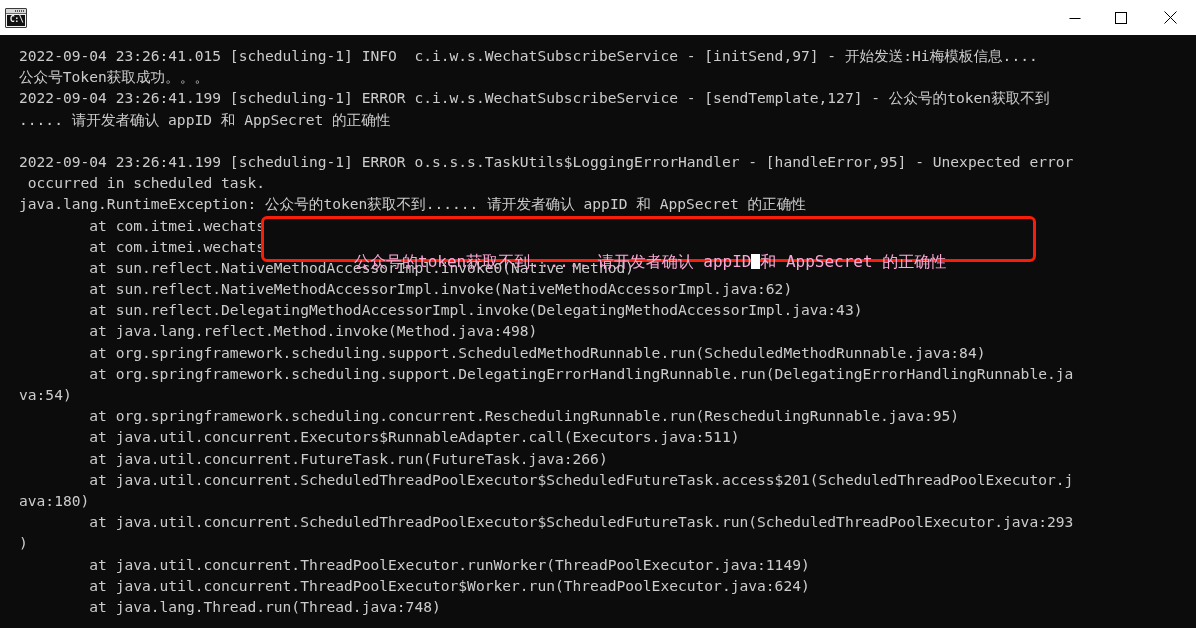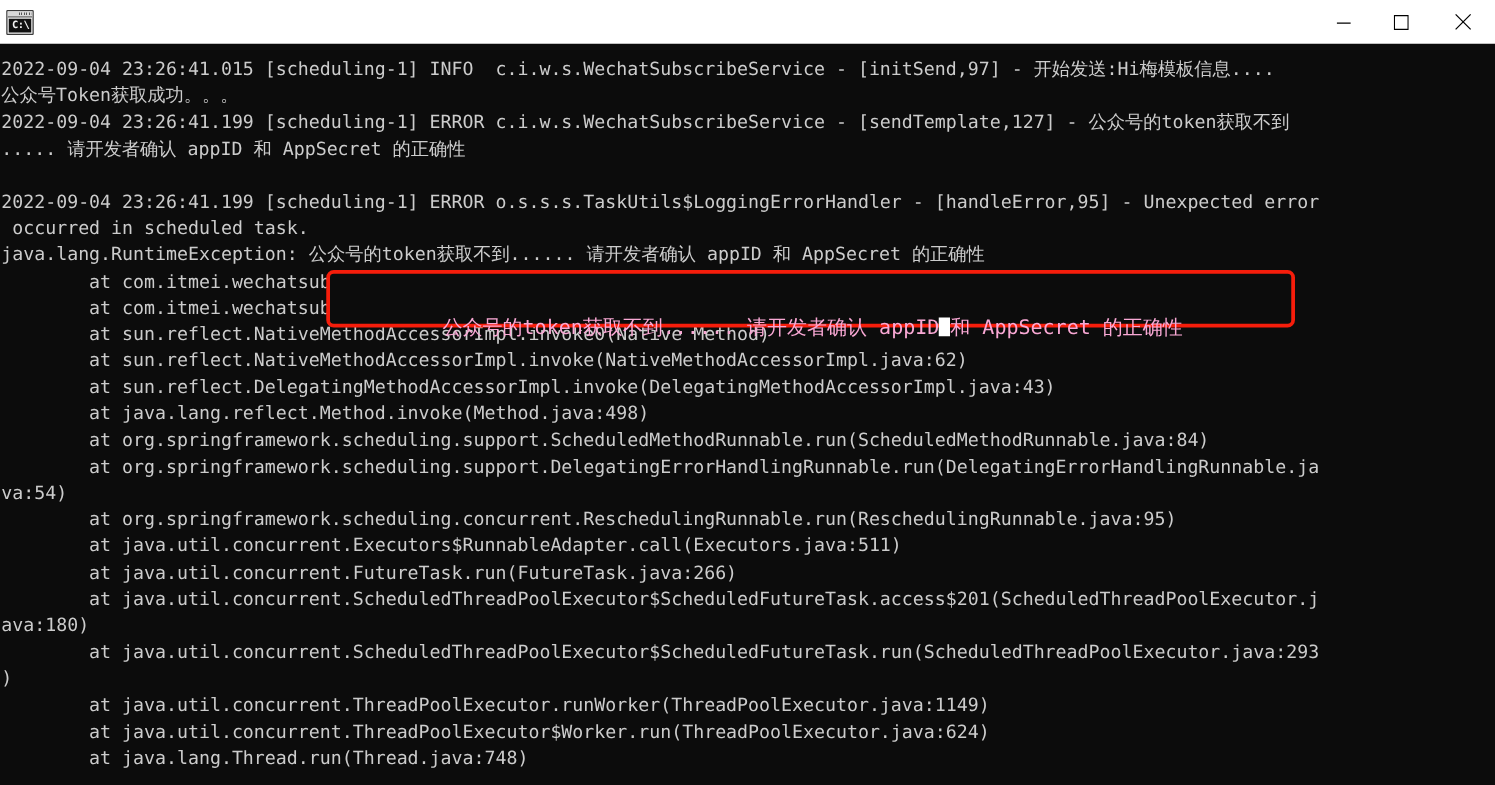--- a/index.html
+++ b/index.html
@@ -113,21 +113,21 @@
     height: 592px;
     background: #0c0c0c;
     overflow: hidden;
   }
   .console-text {
     position: absolute;
     left: 0;
     top: 9px;
     width: 1196px;
     margin: 0;
-    padding: 0 0 0 1px;
+    padding: 0 0 0 19px;
     color: #cccccc;
     font-family: "DejaVu Sans Mono", "Liberation Mono", monospace;
     font-size: 14.6px;
     line-height: 21.2px;
     white-space: pre;
     letter-spacing: 0px;
     box-sizing: border-box;
   }
   .console-text .ln { display: block; height: 21.2px; }
   .console-text .blank { display: block; height: 21.2px; }

